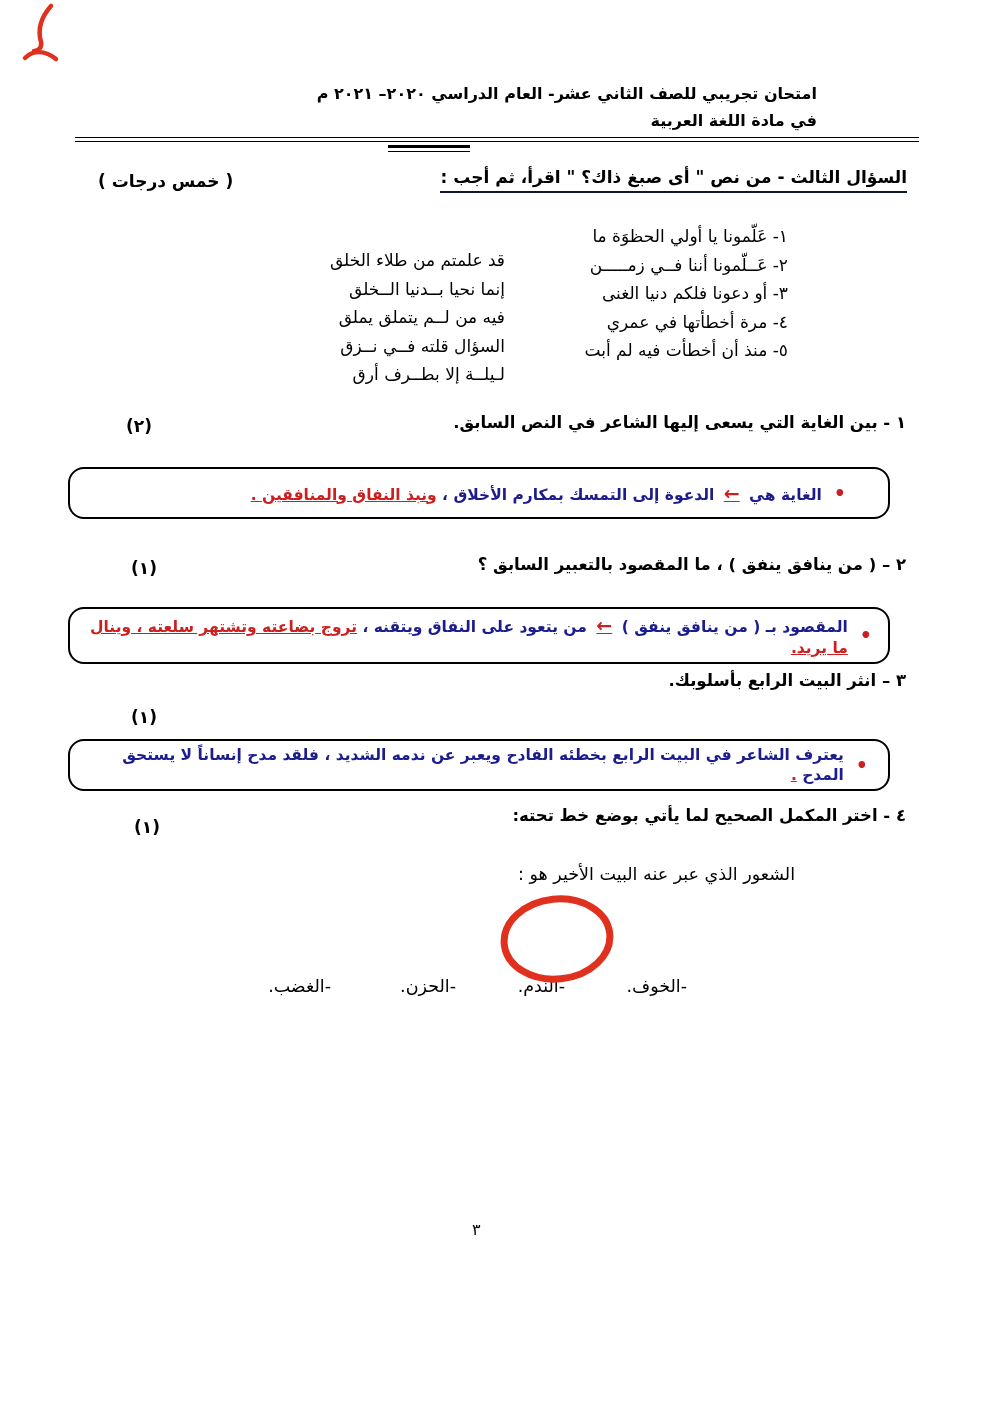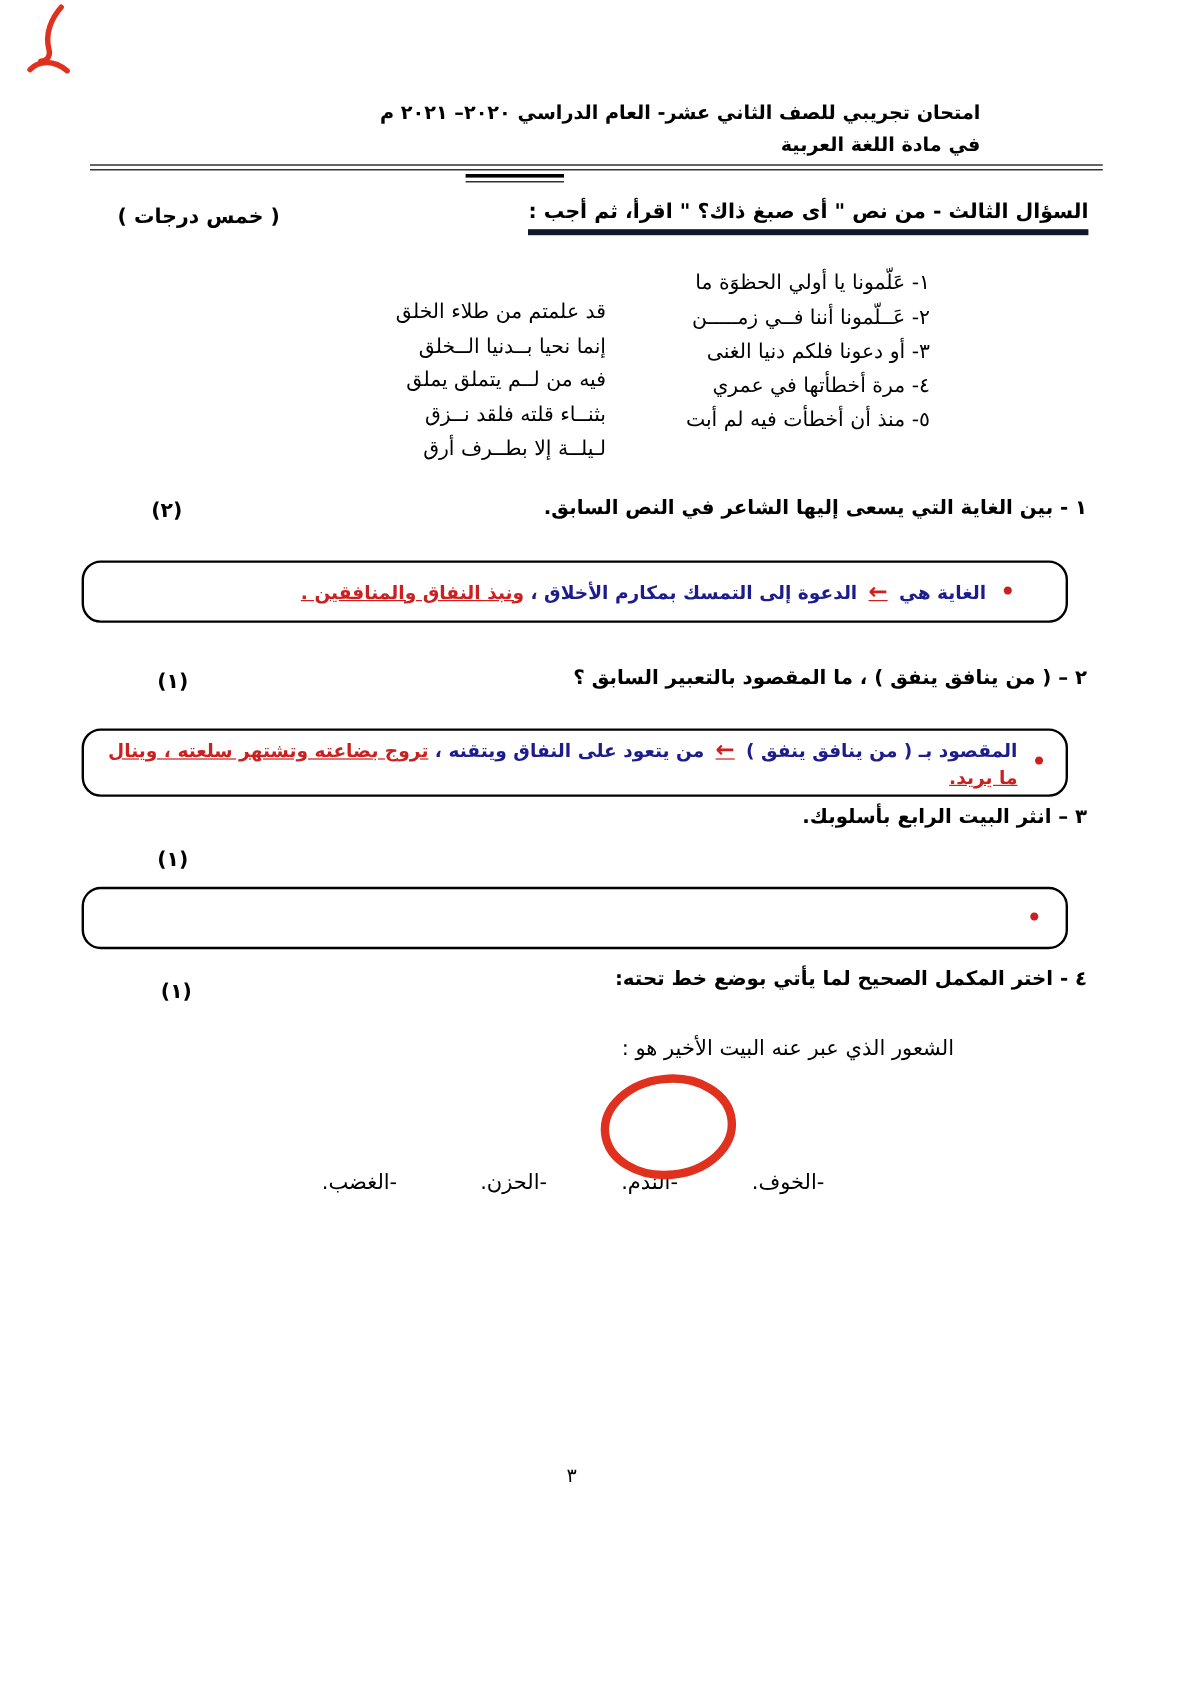--- a/index.html
+++ b/index.html
@@ -20,29 +20,29 @@
     border-top:1px solid #000; border-bottom:1px solid #000;
   }
   .rule-short{
     position:absolute; top:145px; left:388px; width:82px; height:7px;
     border-top:3px solid #000; border-bottom:1px solid #000;
   }
   
   .title{
     position:absolute; top:167px; right:85px;
     font-size:17px; font-weight:bold;
-    border-bottom:5px solid #0f172a; padding-bottom:4px;
+    border-bottom:2px solid #0f172a; padding-bottom:4px;
   }
   .title-marks{
     position:absolute; top:171px; left:98px;
     font-size:17px; font-weight:bold;
   }
   
   .poem-first{
-    position:absolute; top:222px; right:217px; width:325px;
+    position:absolute; top:222px; right:204px; width:325px;
     font-size:17px; line-height:28.5px; text-align:right;
   }
   .poem-second{
     position:absolute; top:222px; left:210px; width:295px;
     font-size:17px; line-height:28.5px; text-align:right;margin-top:24px;
   }
   
   .q{ position:absolute; right:86px; font-size:16.5px; font-weight:bold; }
   .q1{ top:413px; } .q2{ top:555px; } .q3{ top:671px; } .q4{ top:806px; }
   .qmark{ position:absolute; font-size:17px; font-weight:bold; }
@@ -95,21 +95,21 @@
     <div>٢- عَــلّمونا أننا فــي زمـــــن</div>
     <div>٣- أو دعونا فلكم دنيا الغنى</div>
     <div>٤- مرة أخطأتها في عمري</div>
     <div>٥- منذ أن أخطأت فيه لم أبت</div>
   </div>
 
   <div class="poem-second">
     <div>قد علمتم من طلاء الخلق</div>
     <div>إنما نحيا بــدنيا الــخلق</div>
     <div>فيه من لــم يتملق يملق</div>
-    <div>بثنــاء قلته فلقد نــزق</div>
+    <div>السؤال قلته فــي نــزق</div>
     <div>لـيلــة إلا بطــرف أرق</div>
   </div>
 
   <div class="q q1">١ - بين الغاية التي يسعى إليها الشاعر في النص السابق.</div>
   <div class="qmark m1">(٢)</div>
 
   <div class="abox abox1">
     <span class="bullet">•</span>
     <span>
       <span class="seg-navy">الغاية هي </span><span class="seg-red arrow">←</span><span class="seg-navy"> الدعوة إلى التمسك بمكارم الأخلاق ، </span><span class="seg-red">ونبذ النفاق والمنافقين .</span>
@@ -124,20 +124,23 @@
     <span>
       <span class="seg-navy">المقصود بـ ( من ينافق ينفق ) </span><span class="seg-red arrow">←</span><span class="seg-navy"> من يتعود على النفاق ويتقنه ، </span><span class="seg-red">تروج بضاعته وتشتهر سلعته ، وينال ما يريد.</span>
     </span>
   </div>
 
   <div class="q q3">٣ – انثر البيت الرابع بأسلوبك.</div>
   <div class="qmark m3">(١)</div>
 
   <div class="abox abox3">
     <span class="bullet">•</span>
+    <span>
+      <span class="seg-navy">يعترف الشاعر في البيت الرابع بخطئه الفادح ويعبر عن ندمه الشديد ، فلقد مدح إنساناً لا يستحق المدح </span><span class="seg-red">.</span>
+    </span>
   </div>
 
   <div class="q q4">٤ - اختر المكمل الصحيح لما يأتي بوضع خط تحته:</div>
   <div class="qmark m4">(١)</div>
 
   <div class="stem">الشعور الذي عبر عنه البيت الأخير هو :</div>
 
   <span class="opt opt1">-الخوف.</span>
   <span class="opt opt2">-الندم.</span>
   <span class="opt opt3">-الحزن.</span>

